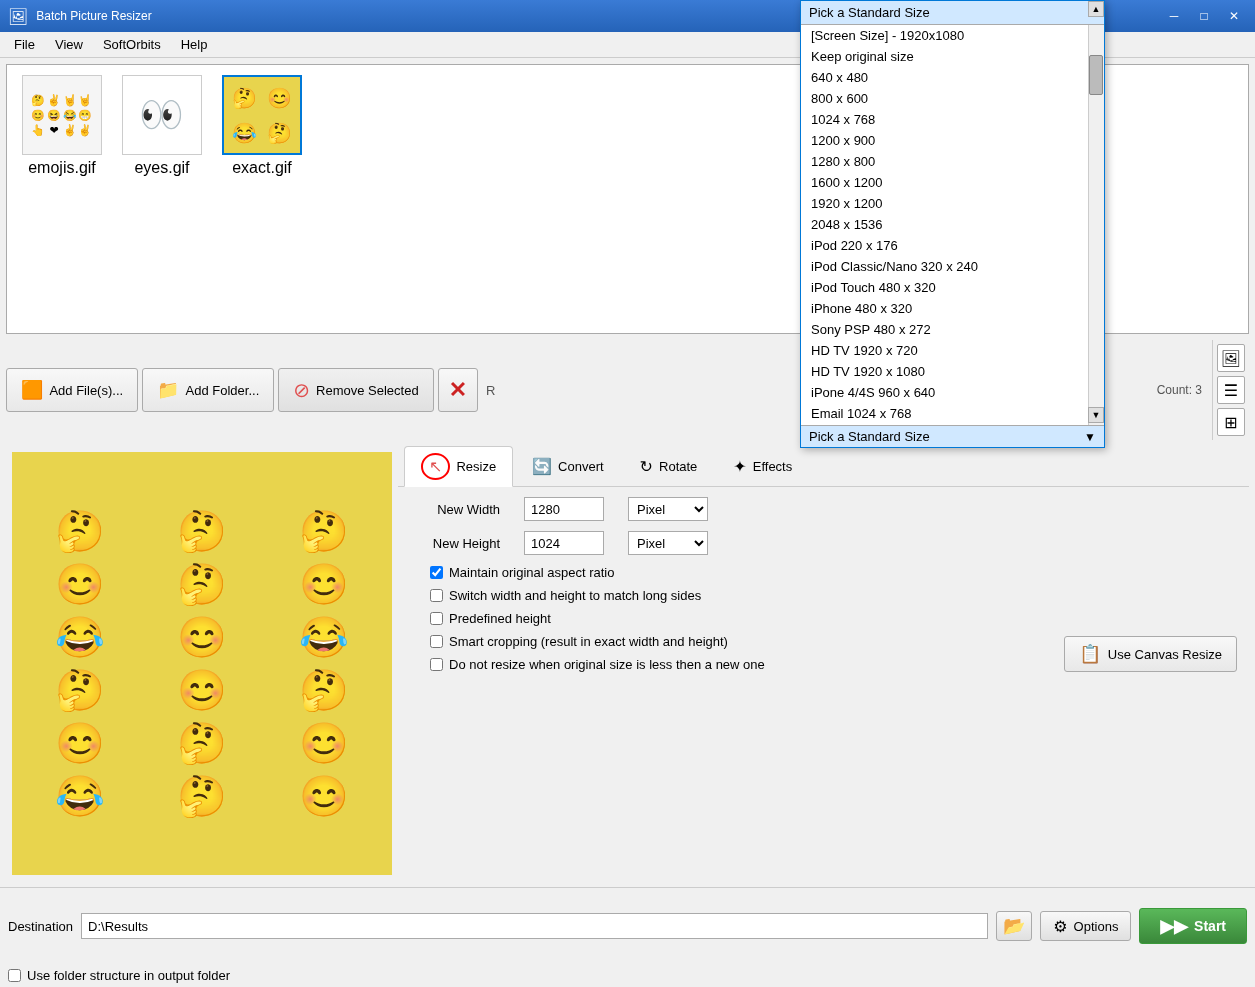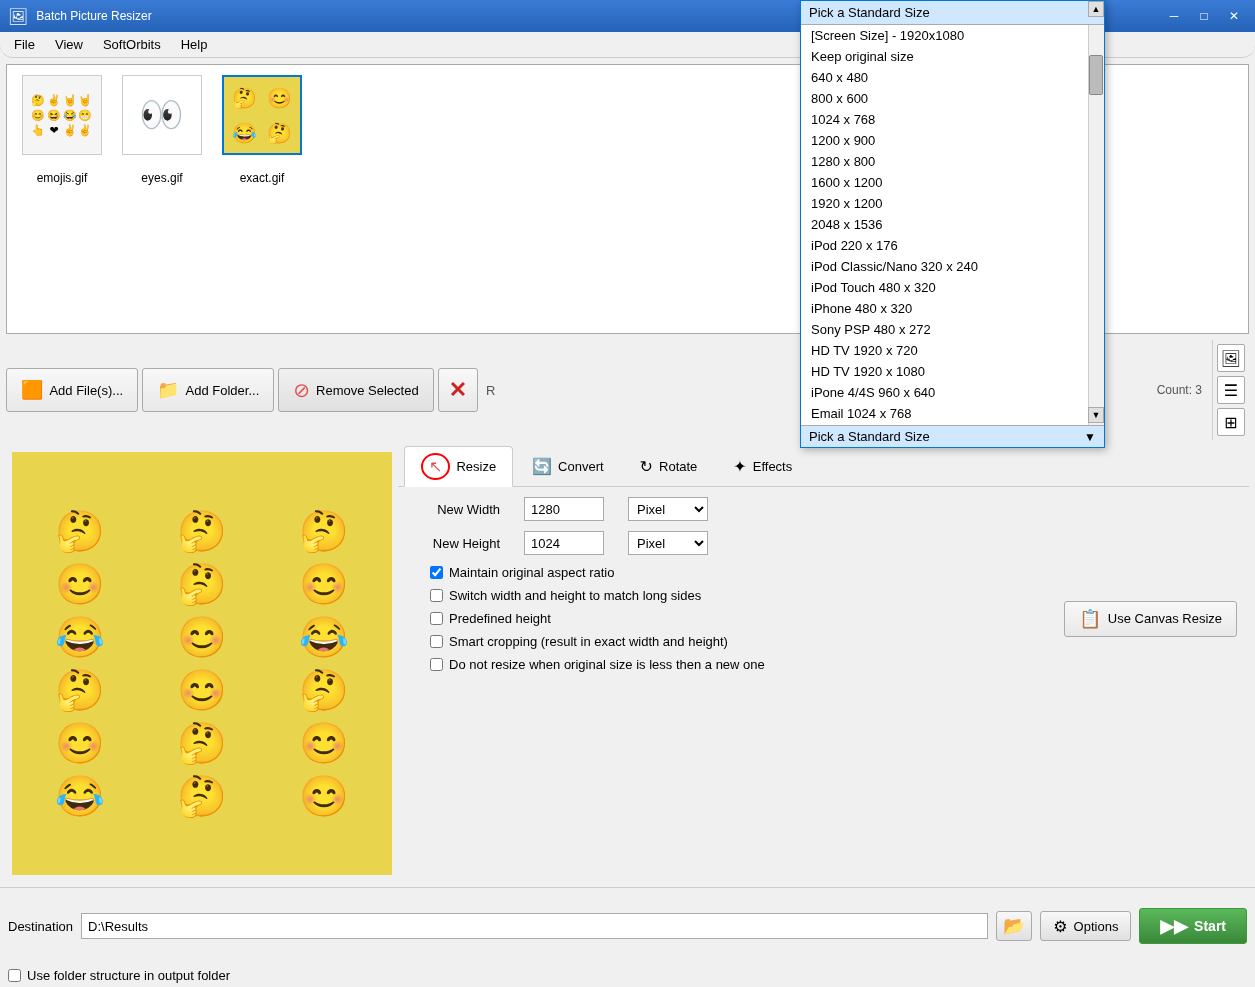--- a/index.html
+++ b/index.html
@@ -31,21 +31,20 @@
     }
 
     
     .menu-bar {
       background: #f0f0f0;
       border-bottom: 1px solid #ccc;
       height: 26px;
       display: flex;
       align-items: center;
       padding: 0 4px;
-      border-radius: 13px;
     }
     .menu-item {
       padding: 2px 10px;
       cursor: pointer;
       border-radius: 2px;
     }
 
     
     .main-content {
       display: flex;
@@ -78,21 +77,21 @@
       width: 80px;
       height: 80px;
       border: 1px solid #ccc;
       display: flex;
       align-items: center;
       justify-content: center;
       overflow: hidden;
       background: #f5f5f5;
     }
     .file-thumb.selected { border: 2px solid #0078d7; }
-    .file-name { font-size: 12px; margin-top: 16px; text-align: left; }
+    .file-name { font-size: 16px; margin-top: 4px; text-align: left; }
 
     
     .emoji-grid {
       display: grid;
       grid-template-columns: repeat(4, 1fr);
       gap: 2px;
       font-size: 12px;
       text-align: center;
       padding: 4px;
     }
@@ -542,21 +541,21 @@
           <label class="field-label">New Height</label>
           <input class="field-input" type="text" value="1024" style="">
           <select class="field-select">
             <option>Pixel</option>
             <option>Percent</option>
             <option>Inch</option>
             <option>cm</option>
           </select>
         </div>
 
-        <div style="display:flex; gap:0; align-items:center; margin-left:10px;">
+        <div style="display:flex; gap:0; align-items:flex-end; margin-left:10px;">
           <div style="display:flex; flex-direction:column; gap:8px;">
             <div class="checkbox-row">
               <input type="checkbox" id="cb1" checked="" style="">
               <label for="cb1">Maintain original aspect ratio</label>
             </div>
             <div class="checkbox-row">
               <input type="checkbox" id="cb3" style="">
               <label for="cb3">Switch width and height to match long sides</label>
             </div>
             <div class="checkbox-row">

